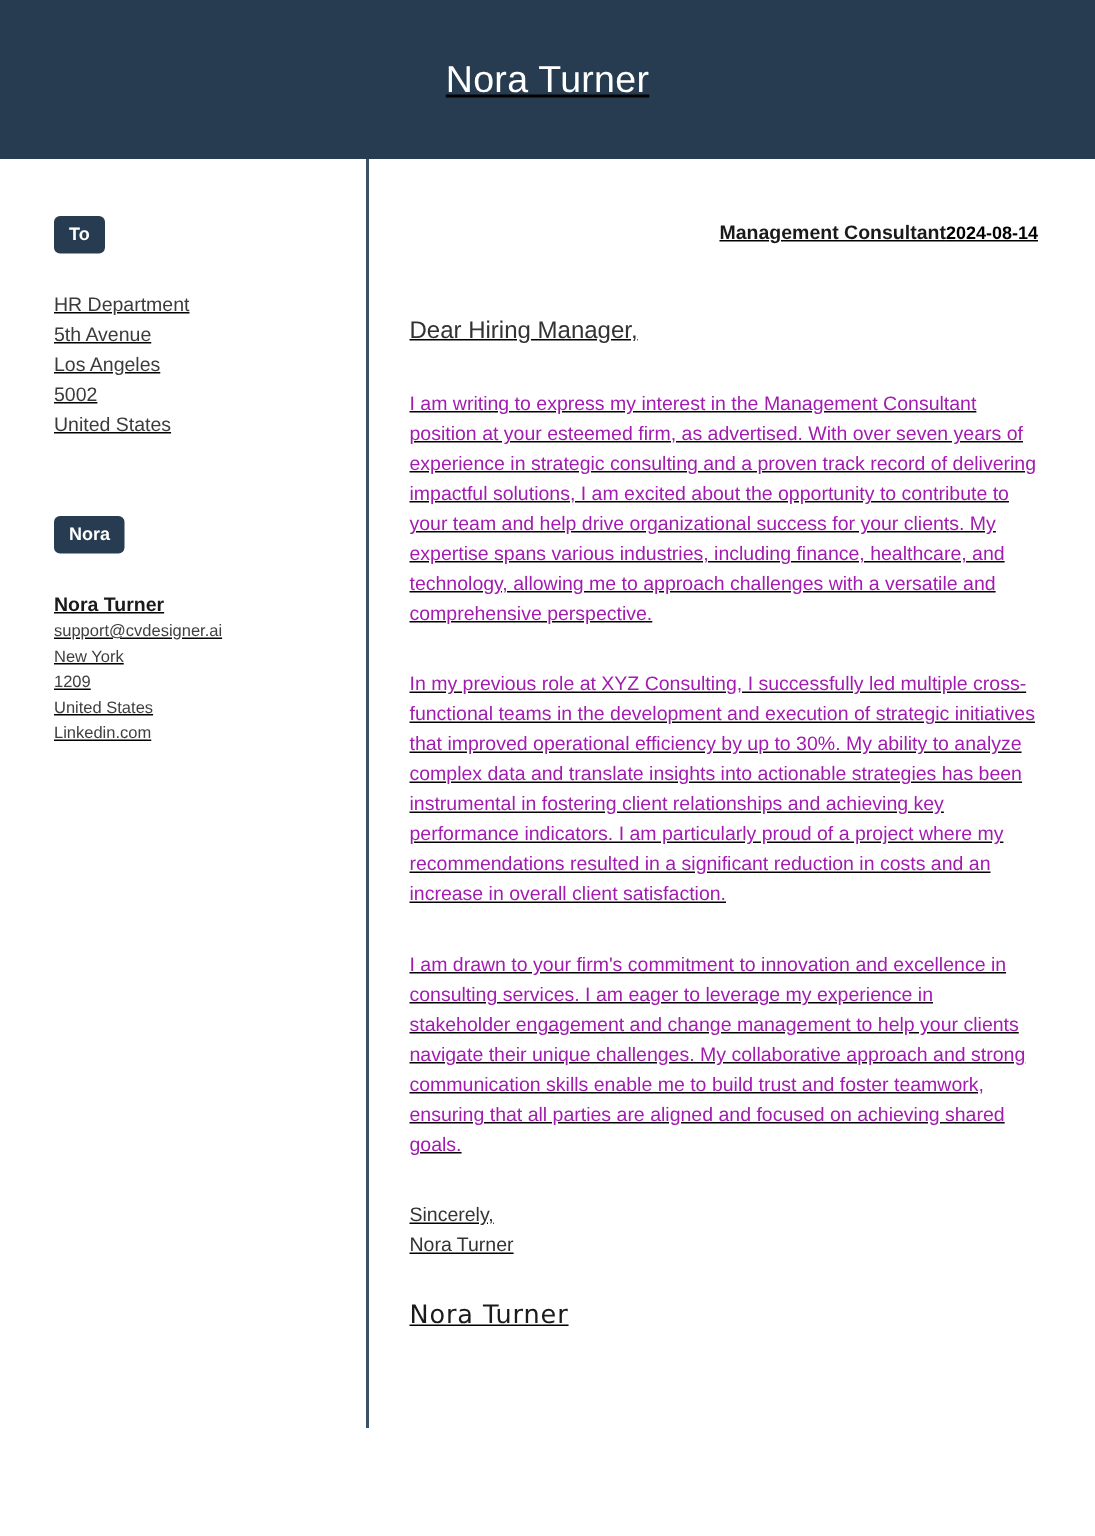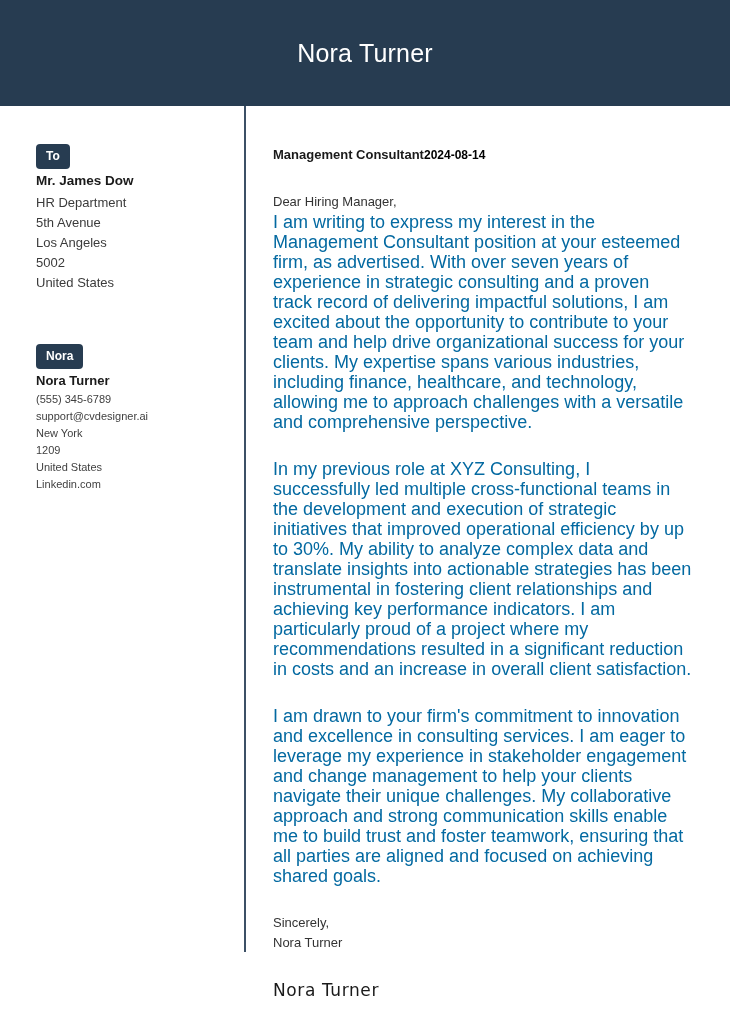--- a/index.html
+++ b/index.html
@@ -14,20 +14,21 @@
     -webkit-font-smoothing: antialiased;
     overflow: hidden;
   }
 
   .page {
     position: relative;
     width: 730px;
     height: 1024px;
     background: #ffffff;
     box-sizing: border-box;
+    text-decoration: underline;
   }
 
   
   .header {
     height: 106px;
     background: #273c51;
     display: flex;
     align-items: center;
     justify-content: center;
   }
@@ -57,21 +58,21 @@
 
   .badge {
     display: inline-block;
     background: #273c51;
     color: #ffffff;
     font-size: 12px;
     font-weight: 700;
     line-height: 1;
     padding: 6px 10px 7px 10px;
     border-radius: 4px;
-    margin-bottom: 2px;
+    margin-bottom: 24px;
   }
 
   .block-name-lg {
     font-size: 13.5px;
     font-weight: 700;
     color: #1a1a1a;
     line-height: 20px;
     margin-bottom: 2px;
   }
   .block-line-lg {
@@ -110,46 +111,47 @@
   
   .main {
     flex: 1;
     box-sizing: border-box;
     padding: 40px 38px 0 29px;
   }
 
   .letter-head {
     display: flex;
     align-items: baseline;
-    justify-content: flex-start;
-    margin-bottom: 28px;
+    justify-content: flex-end;
+    margin-bottom: 47px;
   }
   .job-title {
     font-size: 13px;
     font-weight: 700;
     color: #1a1a1a;
     line-height: 18px;
   }
   .letter-date {
     font-size: 12px;
     font-weight: 700;
     color: #000000;
     line-height: 18px;
     white-space: nowrap;
   }
 
   .salutation {
-    font-size: 13px;
+    font-size: 16px;
     color: #333333;
     line-height: 20px;
+    margin-bottom: 28px;
   }
 
   .para {
-    font-size: 18px;
-    color: #0369a1;
+    font-size: 13px;
+    color: #a21caf;
     line-height: 20px;
     margin: 0 0 27px 0;
     text-align: left;
   }
 
   .closing {
     font-size: 13px;
     color: #333333;
     line-height: 20px;
     margin-bottom: 26px;
@@ -174,32 +176,30 @@
   </div>
 
   <div class="divider"></div>
 
   <div class="content">
 
     <aside class="sidebar">
 
       <div class="to-group">
         <span class="badge">To</span>
-        <div class="block-name-lg">Mr. James Dow</div>
         <div class="block-line-lg">HR Department</div>
         <div class="block-line-lg">5th Avenue</div>
         <div class="block-line-lg">Los Angeles</div>
         <div class="block-line-lg">5002</div>
         <div class="block-line-lg">United States</div>
       </div>
 
       <div class="from-group">
         <span class="badge">Nora</span>
         <div class="block-name-sm">Nora Turner</div>
-        <div class="block-line-sm">(555) 345-6789</div>
         <div class="block-line-sm">support@cvdesigner.ai</div>
         <div class="block-line-sm">New York</div>
         <div class="block-line-sm">1209</div>
         <div class="block-line-sm">United States</div>
         <div class="block-line-sm">Linkedin.com</div>
       </div>
 
     </aside>
 
     <main class="main">

